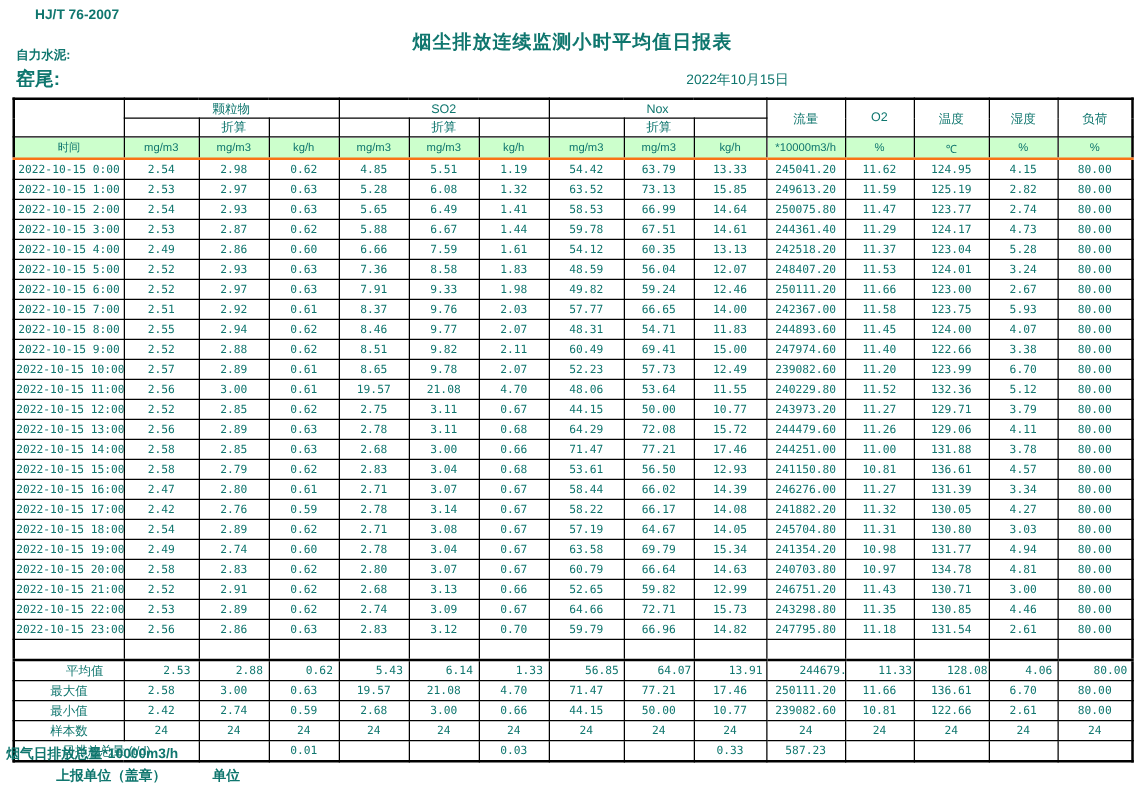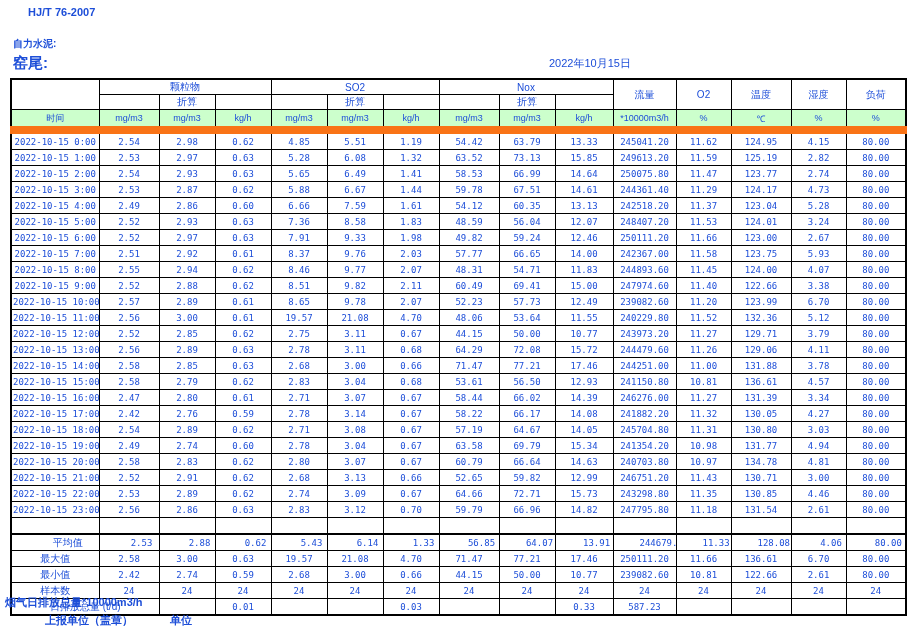--- a/index.html
+++ b/index.html
@@ -1,53 +1,54 @@
 <!DOCTYPE html>
 <html style="--green: #ccffcc;"><head>
 <meta charset="utf-8">
 <style>
   html,body{margin:0;padding:0;background:#fff;}
   .page{
-    position:relative;width:916px;height:637px;background:#fff;color:#1d4ed8;
+    position:relative;width:916px;height:637px;background:#fff;color:#0f766e;
     font-family:"Liberation Sans",sans-serif;overflow:hidden;
   }
   .std{position:absolute;left:28px;top:6px;font-size:11px;font-weight:bold;}
   .title{position:absolute;left:0;top:24px;width:100%;text-align:center;font-size:15px;font-weight:bold;letter-spacing:1px;}
   .company{position:absolute;left:13px;top:37px;font-size:10px;font-weight:bold;text-align:center;}
   .site{position:absolute;left:13px;top:54px;font-size:15px;font-weight:bold;}
   .date{position:absolute;left:549px;top:56px;font-size:11px;}
   table.report{
     position:absolute;left:10px;top:78px;width:895px;
     border-collapse:collapse;table-layout:fixed;
     border:2px solid #000;
   }
   table.report th,table.report td{
     border:1px solid #000;padding:0 1px;text-align:center;vertical-align:middle;
     font-weight:normal;overflow:hidden;white-space:nowrap;
   }
   thead th{font-size:10px;height:12px;font-family:"Liberation Sans",sans-serif;}
-  tr.unit-row th{height:16px;background:var(--green,#ccffcc);border-bottom:8px solid #f97316;font-size:9px;margin-left:24px;}
+  tr.unit-row th{height:16px;background:var(--green,#ccffcc);border-bottom:2px solid #f97316;font-size:9px;margin-left:24px;}
   tbody td{
     height:15px;font-size:9px;
     font-family:"DejaVu Sans Mono","Liberation Mono",monospace;
   }
   tbody td.label-cell{font-family:"Liberation Sans",sans-serif;font-size:10px;}
   tr.first-sum td{border-top:2px solid #000;padding-left:26px;}
   tr.daily-row td{border-top:1px solid #000;}
   td.daily-label{text-align:left;padding-left:2px;font-family:Liberation Sans, sans-serif;font-size:10px;}
   .flue{position:absolute;left:5px;top:595px;font-size:11px;font-weight:bold;}
   .report-unit{position:absolute;left:5px;top:613px;font-size:11px;font-weight:bold;margin-left:40px;}
   .unit-label{position:absolute;left:170px;top:613px;font-size:11px;font-weight:bold;}
 </style>
 </head>
 <body>
 
 <div class="page">
 
   <div class="std">HJ/T  76-2007</div>
+  <div class="title">烟尘排放连续监测小时平均值日报表</div>
   <div class="company">自力水泥:</div>
   <div class="site">窑尾:</div>
   <div class="date">2022年10月15日</div>
 
   <table class="report">
     <colgroup>
       <col style="width:88px">
         <col style="width:60px">
         <col style="width:56px">
         <col style="width:56px">

